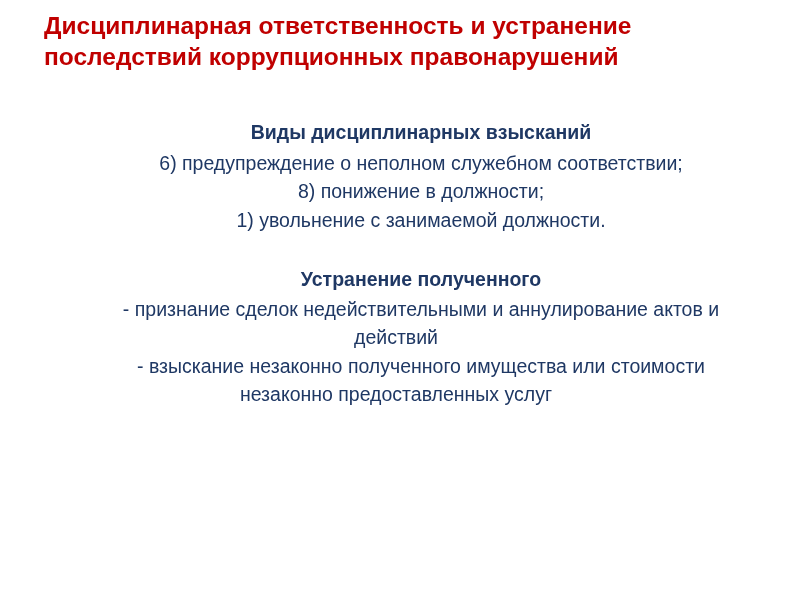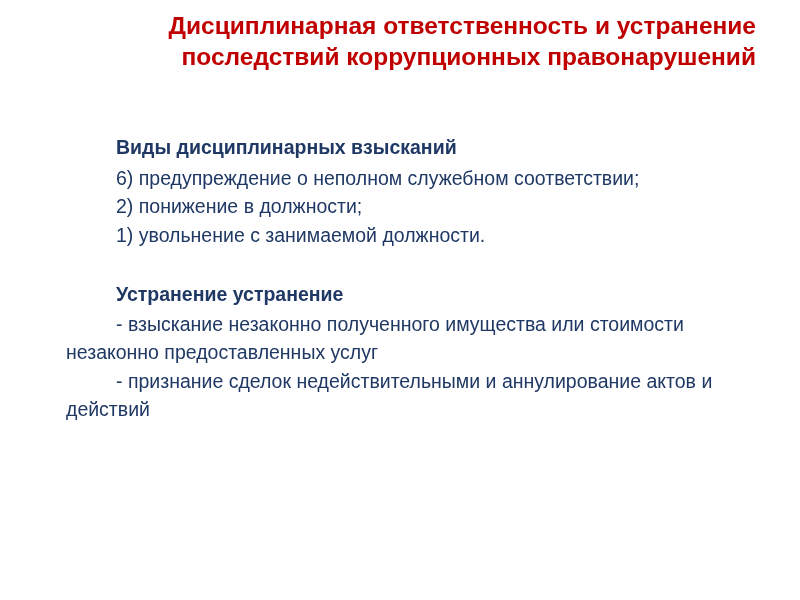--- a/index.html
+++ b/index.html
@@ -17,35 +17,36 @@
     position: relative;
     width: 800px;
     height: 600px;
     box-sizing: border-box;
   }
   .slide-title {
     position: absolute;
     left: 44px;
     top: 10px;
     width: 712px;
-    text-align: right;
+    text-align: left;
     font-size: 24.5px;
     font-weight: bold;
     color: #C00000;
     line-height: 1.28;
     letter-spacing: 0px;
   }
   .body-block {
     position: absolute;
     left: 66px;
-    top: 134px;
+    top: 119px;
     width: 660px;
     color: #1F3864;
     font-size: 19.5px;
     line-height: 1.42;
+    text-align: center;
   }
   .para {
     margin: 0 0 1px 0;
     text-indent: 50px;
     color: #1F3864;
   }
   .para.heading {
     font-weight: bold;
     margin-bottom: 3px;
   }
@@ -57,23 +58,23 @@
 <body>
 
 <div class="slide">
 
   <div class="slide-title">Дисциплинарная ответственность и устранение последствий коррупционных правонарушений</div>
 
   <div class="body-block">
 
     <p class="para heading">Виды дисциплинарных взысканий</p>
     <p class="para">6) предупреждение о неполном служебном соответствии;</p>
-    <p class="para">2) понижение в должности;</p>
+    <p class="para">8) понижение в должности;</p>
     <p class="para">1) увольнение с занимаемой должности.</p>
 
     <div class="gap"></div>
 
-    <p class="para heading">Устранение устранение</p>
+    <p class="para heading">Устранение полученного</p>
+    <p class="para">- признание сделок недействительными и аннулирование актов и действий</p>
     <p class="para">- взыскание незаконно полученного имущества или стоимости незаконно предоставленных услуг</p>
-    <p class="para">- признание сделок недействительными и аннулирование актов и действий</p>
 
   </div>
 </div>
 
 </body></html>

